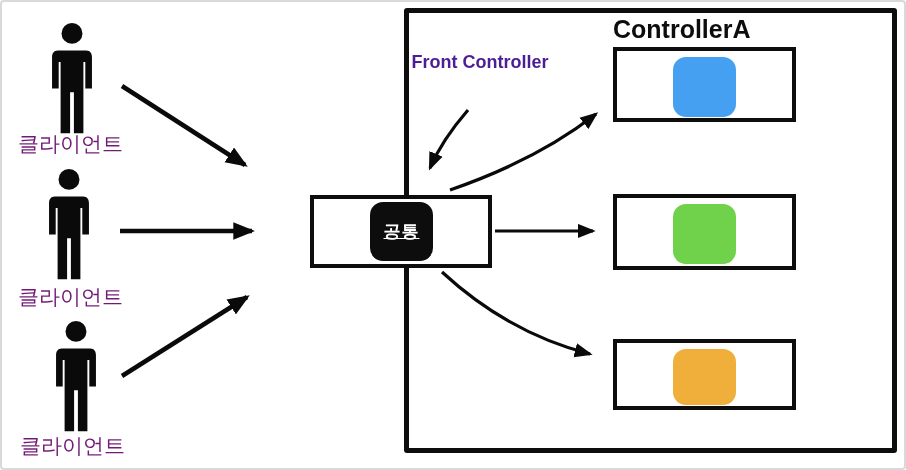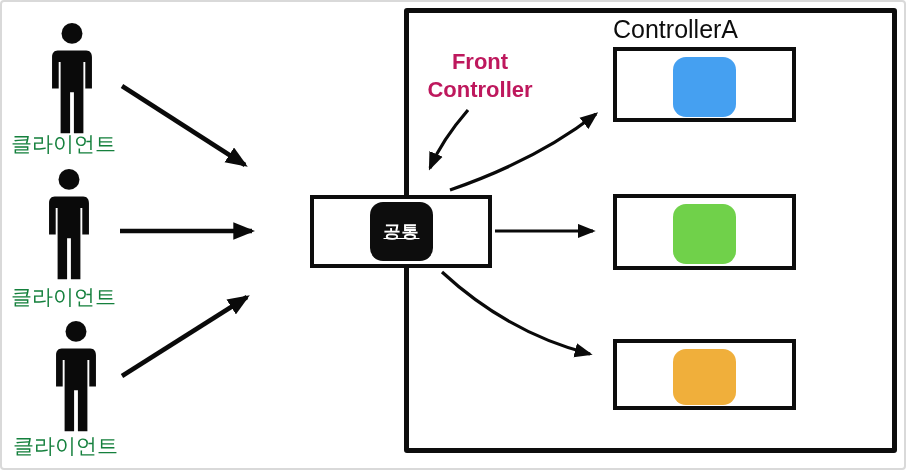--- a/index.html
+++ b/index.html
@@ -41,23 +41,23 @@
 
   
   .person {
     position: absolute;
     z-index: 2;
   }
   .person svg { display: block; }
   .client-label {
     position: absolute;
     width: 112px;
-    text-align: left;
+    text-align: right;
     font-size: 21px;
-    color: #15803d;
+    color: #701a75;
     z-index: 2;
     white-space: nowrap;
   }
 
   
   .central-box {
     position: absolute;
     left: 308px; top: 193px;
     width: 182px; height: 73px;
     background: #ffffff;
@@ -79,34 +79,34 @@
     letter-spacing: 1px;
     text-decoration: underline;
   }
 
   
   .fc-annotation {
     position: absolute;
     left: 408px; top: 46px;
     width: 140px;
     text-align: center;
-    font-size: 22px;
+    font-size: 18px;
     font-weight: bold;
     line-height: 28px;
-    color: #be185d;
+    color: #4c1d95;
     z-index: 2;
   }
 
   
   .ctrl-label {
     position: absolute;
     left: 611px;
     width: 190px;
     font-size: 25px;
-    font-weight: normal;
+    font-weight: bold;
     color: #0d0d0d;
     z-index: 2;
     white-space: nowrap;
   }
   .ctrl-box {
     position: absolute;
     left: 611px;
     width: 183px;
     background: #ffffff;
     border: 4px solid #0d0d0d;

